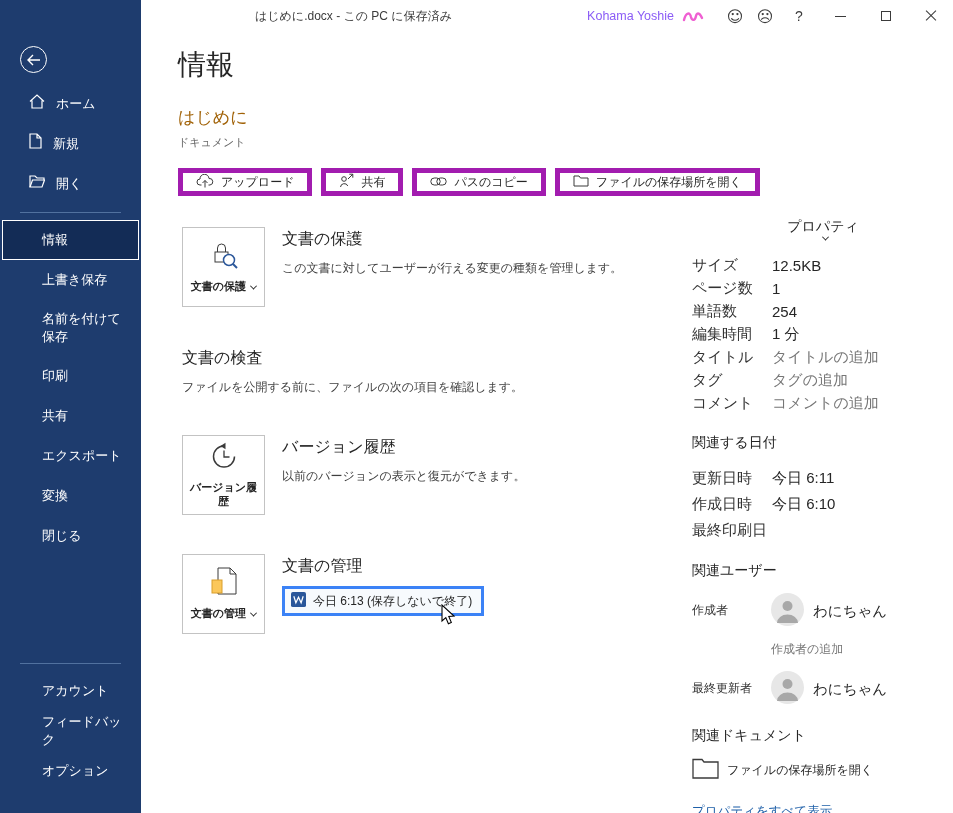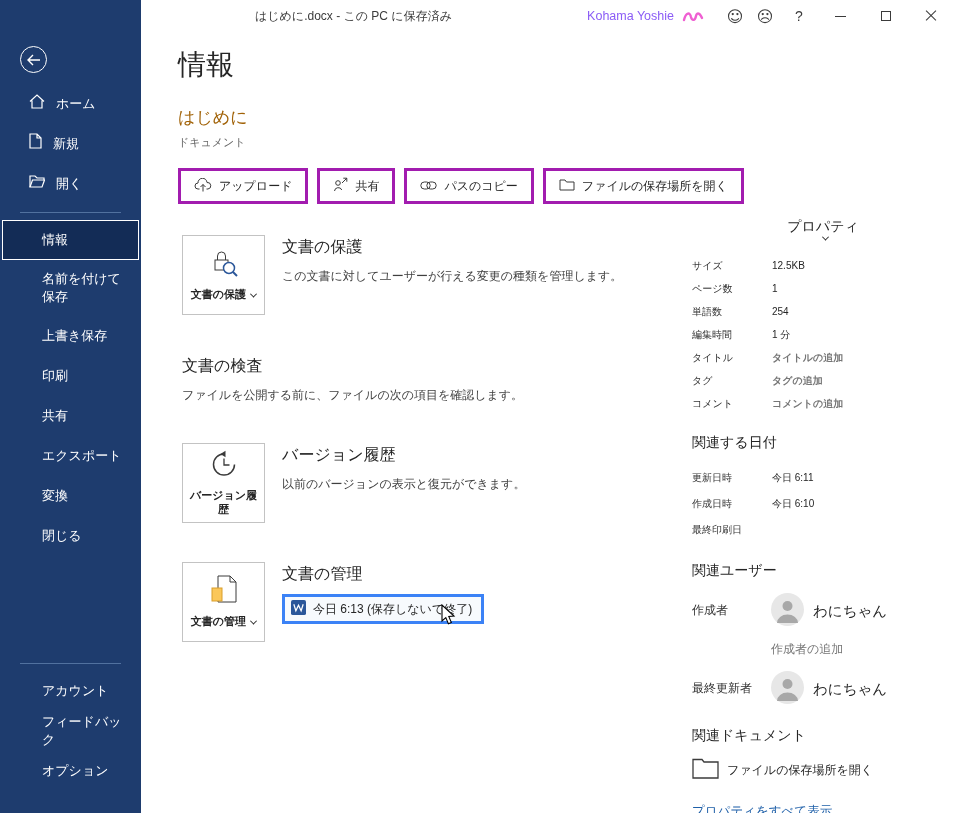--- a/index.html
+++ b/index.html
@@ -39,22 +39,22 @@
       width:14px; height:1px; background:#3b3b3b; }
   .close-glyph::before { transform:rotate(45deg); }
   .close-glyph::after { transform:rotate(-45deg); }
 
   
   .main { position:absolute; left:141px; top:32px; right:0; bottom:0; background:#fff; }
   .page-title { margin:14px 0 0 37px; font-size:28px; font-weight:400; color:#262626; }
   .doc-name { display:block; margin:22px 0 0 37px; font-size:17px; color:#a16207; }
   .doc-type { margin:6px 0 0 37px; font-size:11px; color:#666; }
   .toolbar { margin:18px 0 0 37px; display:flex; gap:9px; }
-  .tbtn { display:inline-flex; align-items:center; gap:7px; height:36px; padding:0 13px;
-          border:3px solid #a21caf; background:#fff; font-size:12px; color:#262626; cursor:pointer;
+  .tbtn { display:inline-flex; align-items:center; gap:7px; height:28px; padding:0 13px;
+          border:5px solid #a21caf; background:#fff; font-size:12px; color:#262626; cursor:pointer;
           font-family:inherit; }
 
   .sections { margin:31px 0 0 41px; width:480px; }
   .section { display:flex; gap:17px; margin-bottom:39px; }
   .big-btn { width:83px; height:80px; min-width:83px; border:1px solid #c3c3c3; background:#fff;
              display:flex; flex-direction:column; align-items:center; justify-content:center; gap:6px;
              cursor:pointer; padding:4px 2px; font-family:inherit; }
   .blabel { font-size:11px; font-weight:bold; line-height:1.3; text-align:center; color:#262626; }
   .chev { display:inline-block; width:5px; height:5px; border-right:1.2px solid #262626;
           border-bottom:1.2px solid #262626; transform:rotate(45deg) translate(-1px,-1px);
@@ -67,25 +67,25 @@
   .bullet-dot { width:4px; height:4px; background:#595959; flex:none; }
   .version-item { display:inline-flex; align-items:center; gap:7px; margin-top:9px;
                   padding:3px 9px 3px 6px; border:3px solid #3b82f6; background:#f7fafd;
                   font-size:12px; color:#262626; cursor:pointer; }
 
   
   .rightcol { position:absolute; left:551px; top:186px; width:262px; }
   .rc-header { font-size:14px; color:#262626; display:flex; align-items:center; cursor:default; }
   .rc-header.clickable { cursor:pointer;flex-direction:column; }
   .rows { margin-top:13px; }
-  .prow { display:flex; align-items:center; height:23px; font-size:10px; }
+  .prow { display:flex; align-items:center; height:23px; font-size:15px; }
   .prow.date { height:26px; }
   .plabel { width:80px; color:#333; flex:none; }
   .pvalue { color:#262626; }
-  .pvalue.placeholder { color:#767676; cursor:pointer;font-weight:bold; }
+  .pvalue.placeholder { color:#767676; cursor:pointer; }
   .gap-lg { margin-top:19px; }
   .people-row { display:flex; margin-top:13px; }
   .people-label { width:79px; font-size:12px; color:#333; padding-top:9px; flex:none; }
   .person { display:flex; align-items:center; gap:9px; cursor:pointer; }
   .person-name { font-size:14.5px; color:#262626; }
   .add-person { margin:11px 0 2px 79px; font-size:12px; color:#767676; cursor:pointer; }
   .folder-row { display:flex; align-items:center; gap:8px; margin-top:13px; font-size:12px; cursor:pointer; }
   .show-all { display:inline-block; margin-top:21px; font-size:12.5px; color:#1e5fa8; cursor:pointer; }
 
   .cursor { position:absolute; left:300px; top:572px; z-index:9; pointer-events:none; }
@@ -120,25 +120,25 @@
               <path d="M1 12 V1 H6 L8 3 H15 V5" stroke="#fff" fill="none" stroke-width="1.2"></path>
               <path d="M1 12 L3.5 5 H15.5 L13 12 Z" stroke="#fff" fill="none" stroke-width="1.2"></path>
             </svg></span>
         <span>開く</span>
       </div>
       <div class="nav-div"></div>
 
       <div class="nav-item selected">
         <span>情報</span>
       </div>
+      <div class="nav-item">
+        <span>上書き保存</span>
+      </div>
       <div class="nav-item two-line">
         <span>名前を付けて保存</span>
-      </div>
-      <div class="nav-item">
-        <span>上書き保存</span>
       </div>
       <div class="nav-item">
         <span>印刷</span>
       </div>
       <div class="nav-item">
         <span>共有</span>
       </div>
       <div class="nav-item">
         <span>エクスポート</span>
       </div>

